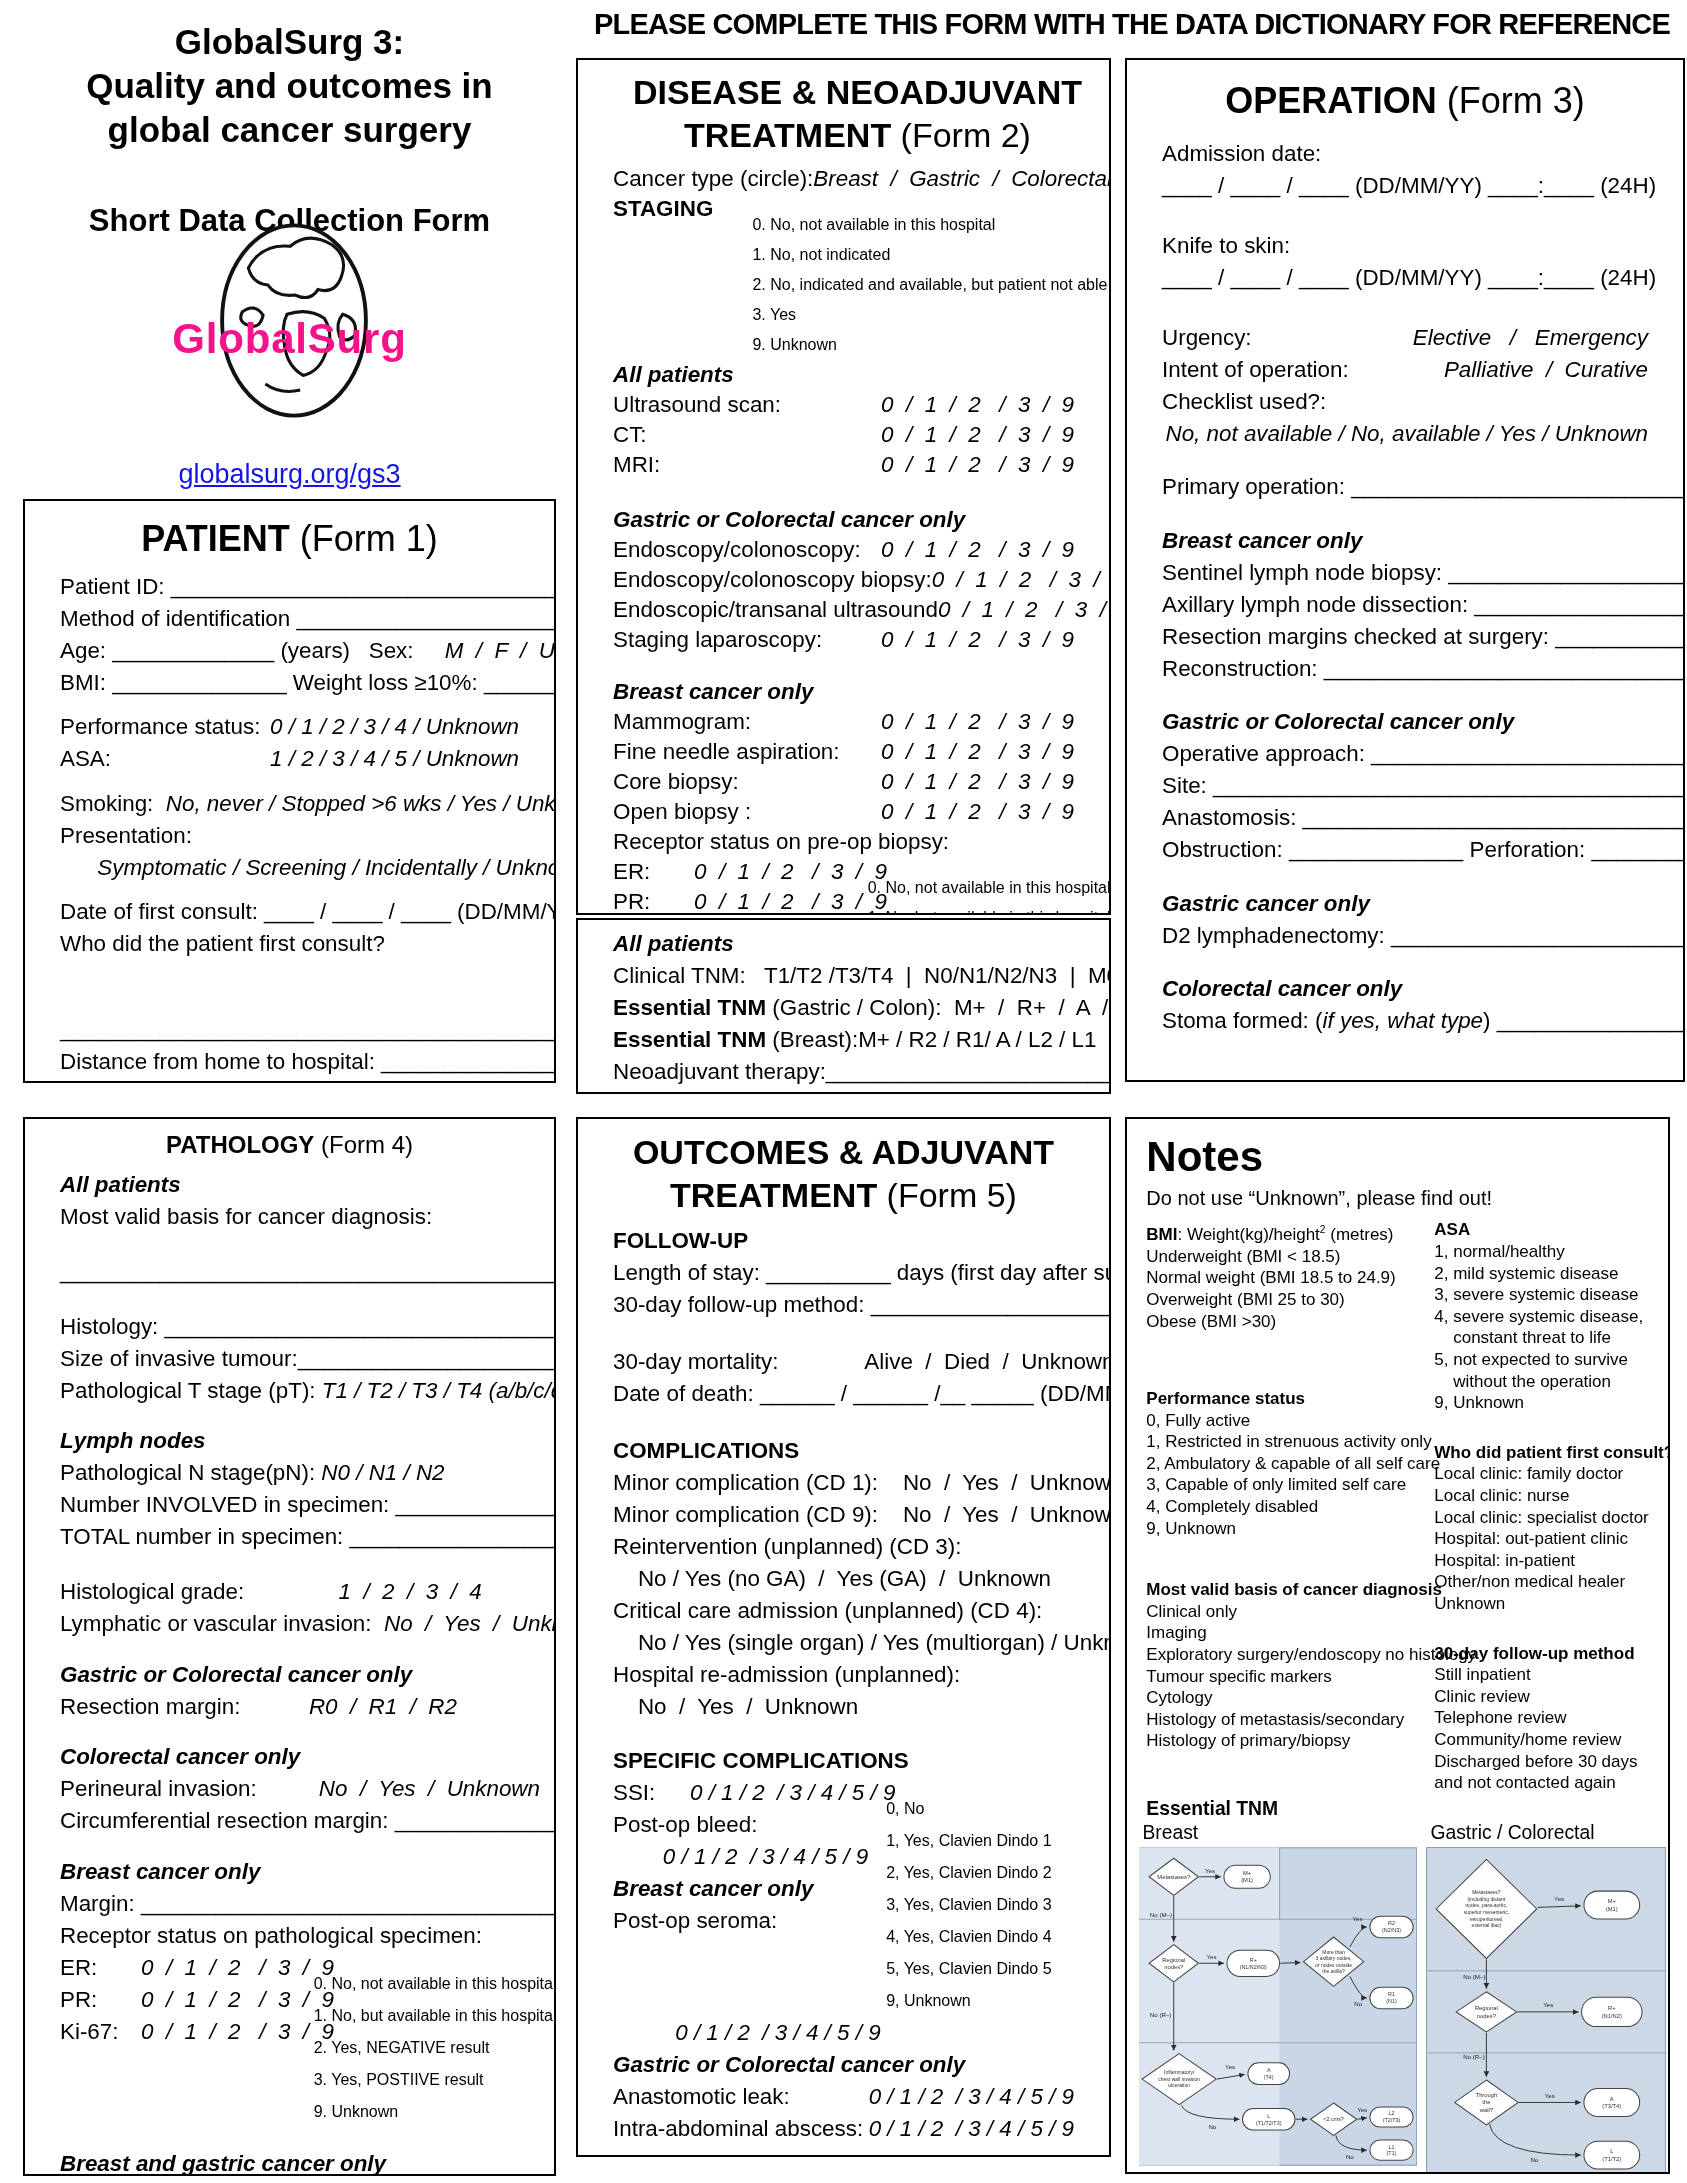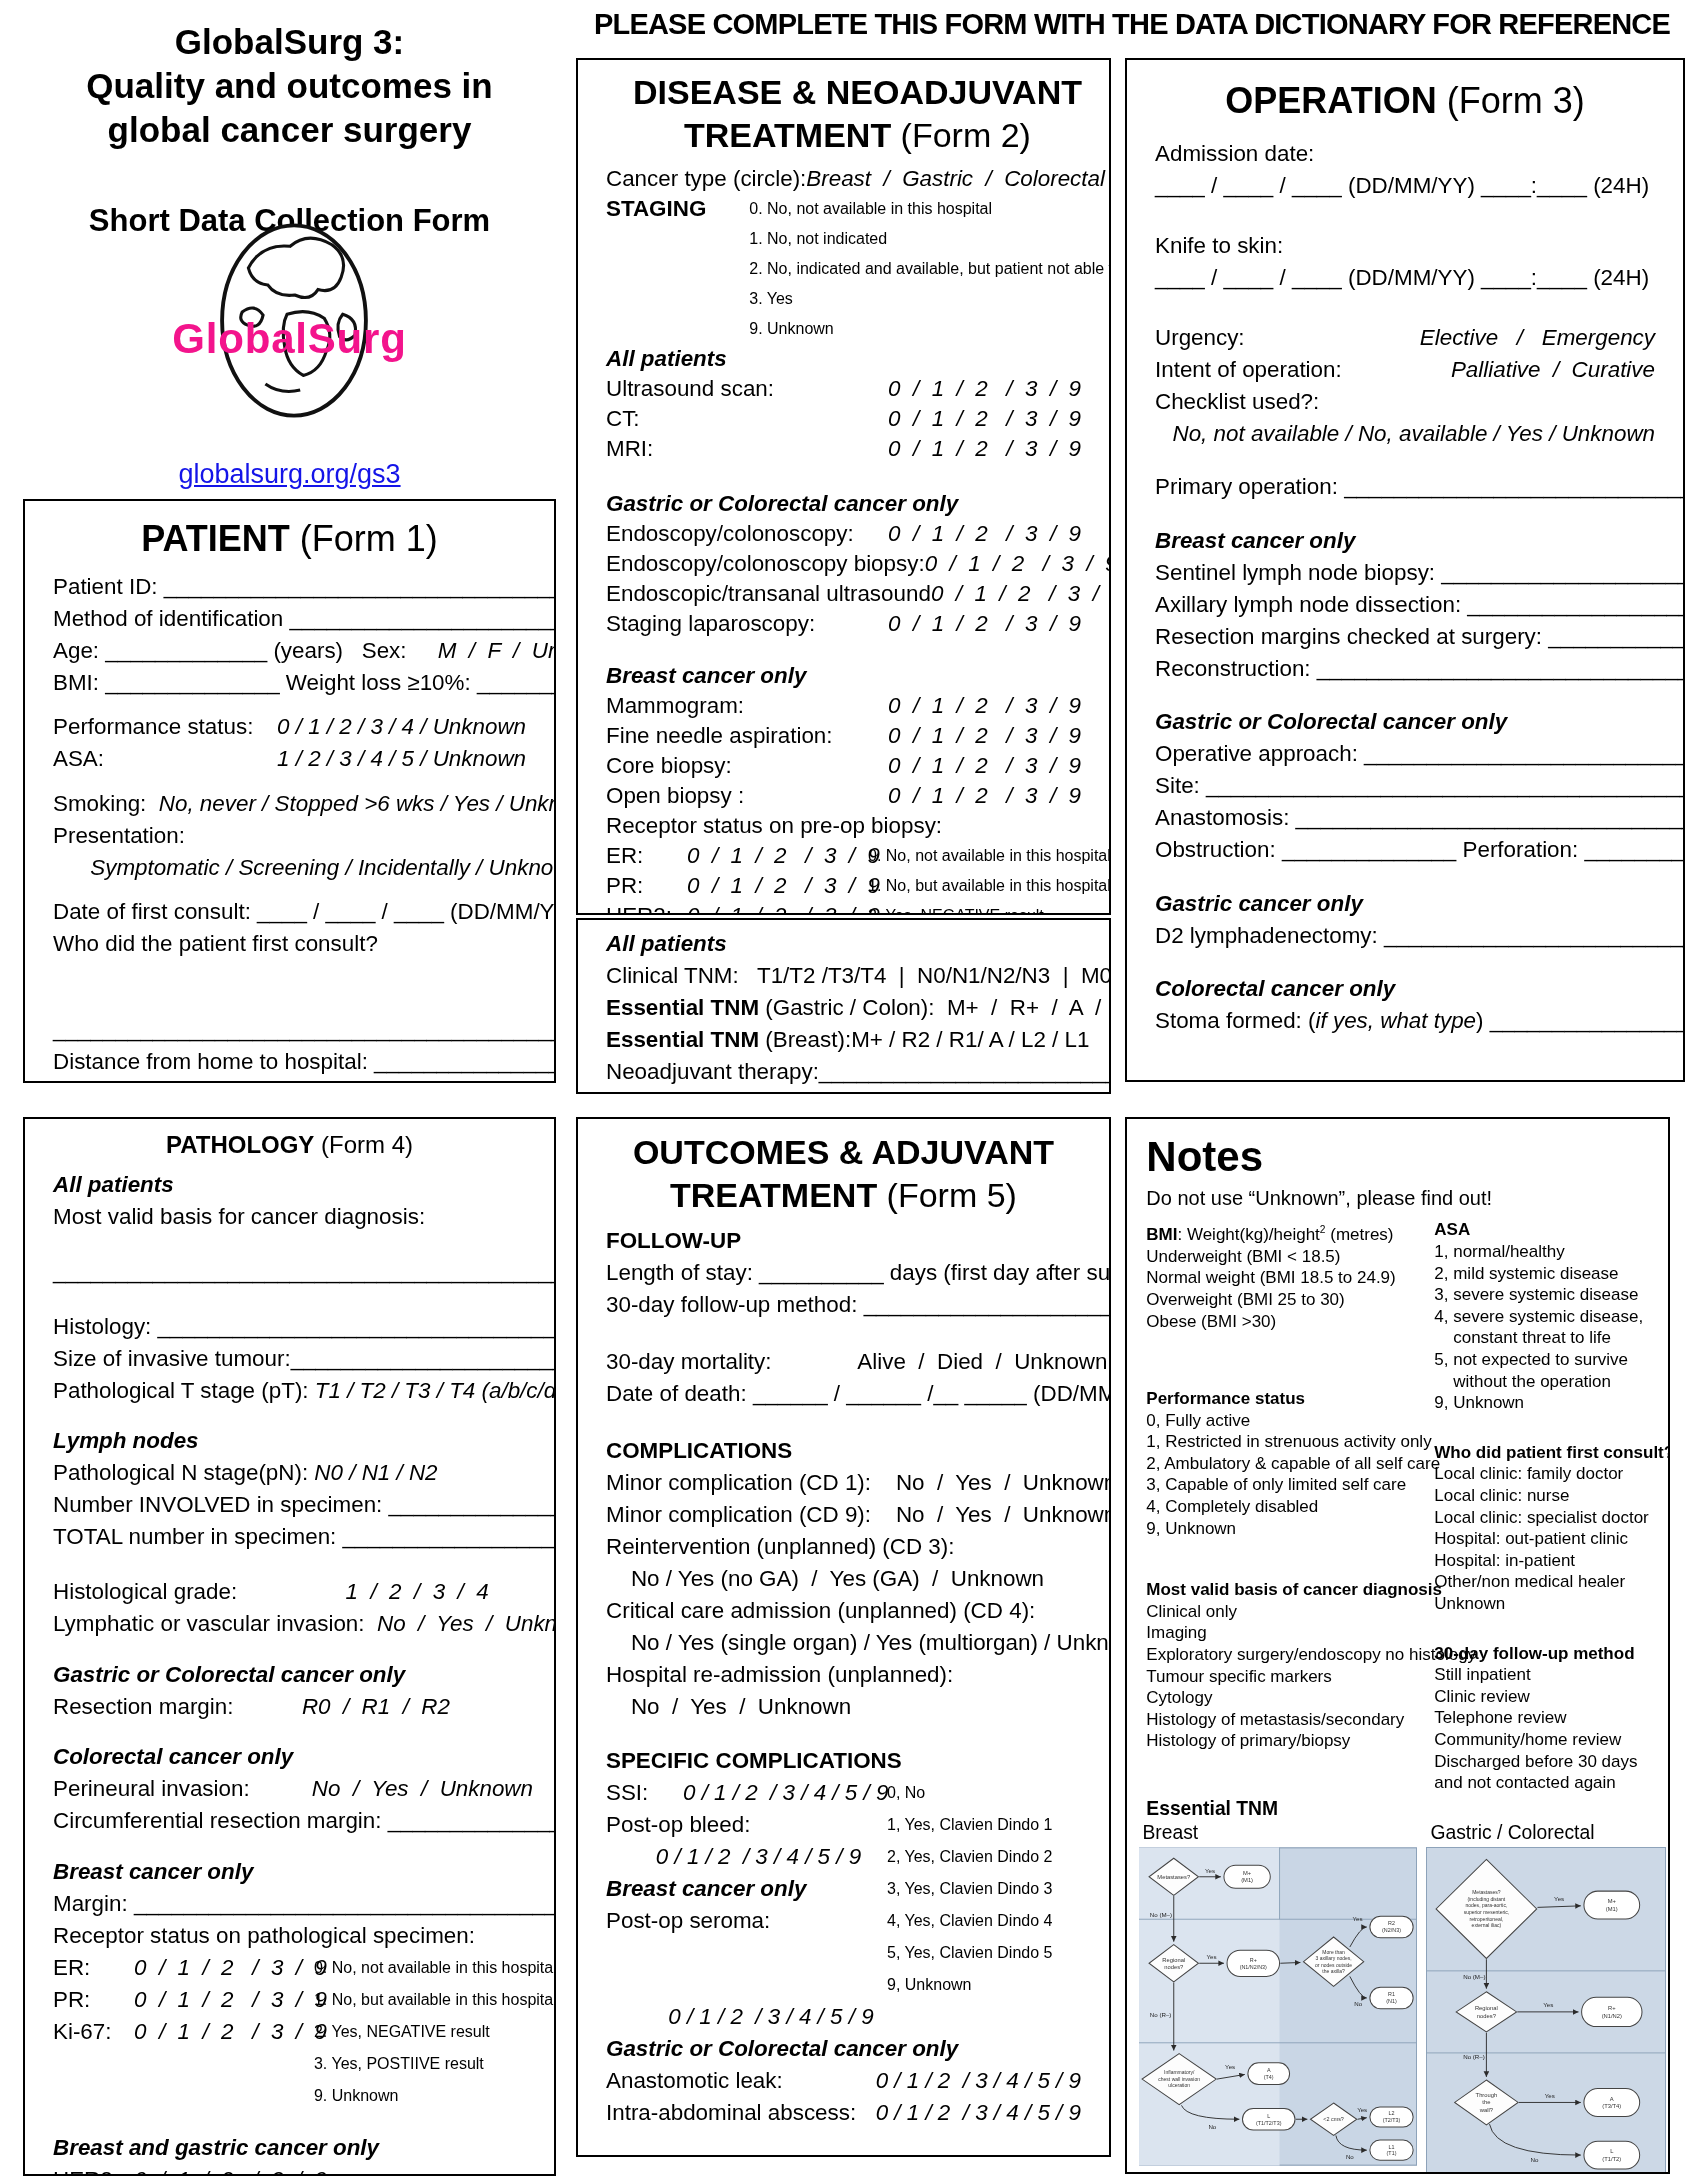--- a/index.html
+++ b/index.html
@@ -4,27 +4,27 @@
 <style>
   html,body{margin:0;padding:0;}
   body{
     width:1688px;height:2183px;position:relative;background:#ffffff;color:#000;
     font-family:"Liberation Sans",sans-serif;overflow:hidden;
   }
   .abs{position:absolute;}
   .box{position:absolute;border:2.3px solid #000;background:#fff;box-sizing:border-box;overflow:hidden;}
   .btitle{text-align:center;font-weight:bold;}
   .btitle .treg{font-weight:normal;}
-  .f-body .lines{padding:0 28px;}
+  .f-body .lines{padding:0 35px;}
   .ln{white-space:pre;}
   .ln.lr{display:flex;justify-content:space-between;}
   .ln.ra{text-align:right;}
   .ln.tc{display:flex;align-items:flex-start;white-space:normal;gap:15px;}
   .tcl{flex:0 0 auto;}
-  .tcr{flex:1 1 auto;}
+  .tcr{flex:1 1 auto;margin-top:16px;}
   .tcr .ln{font-size:16px;line-height:21.6px;}
   .it{font-style:italic;}
   .bd{font-weight:bold;}
   .bi{font-weight:bold;font-style:italic;}
   .k{display:inline-block;}
   .gap{width:100%;}
   sup{font-size:60%;vertical-align:super;}
 
   
   #top-note{left:576px;top:7.7px;width:1112px;text-align:center;font-weight:800;font-size:29px;letter-spacing:-0.8px;}

